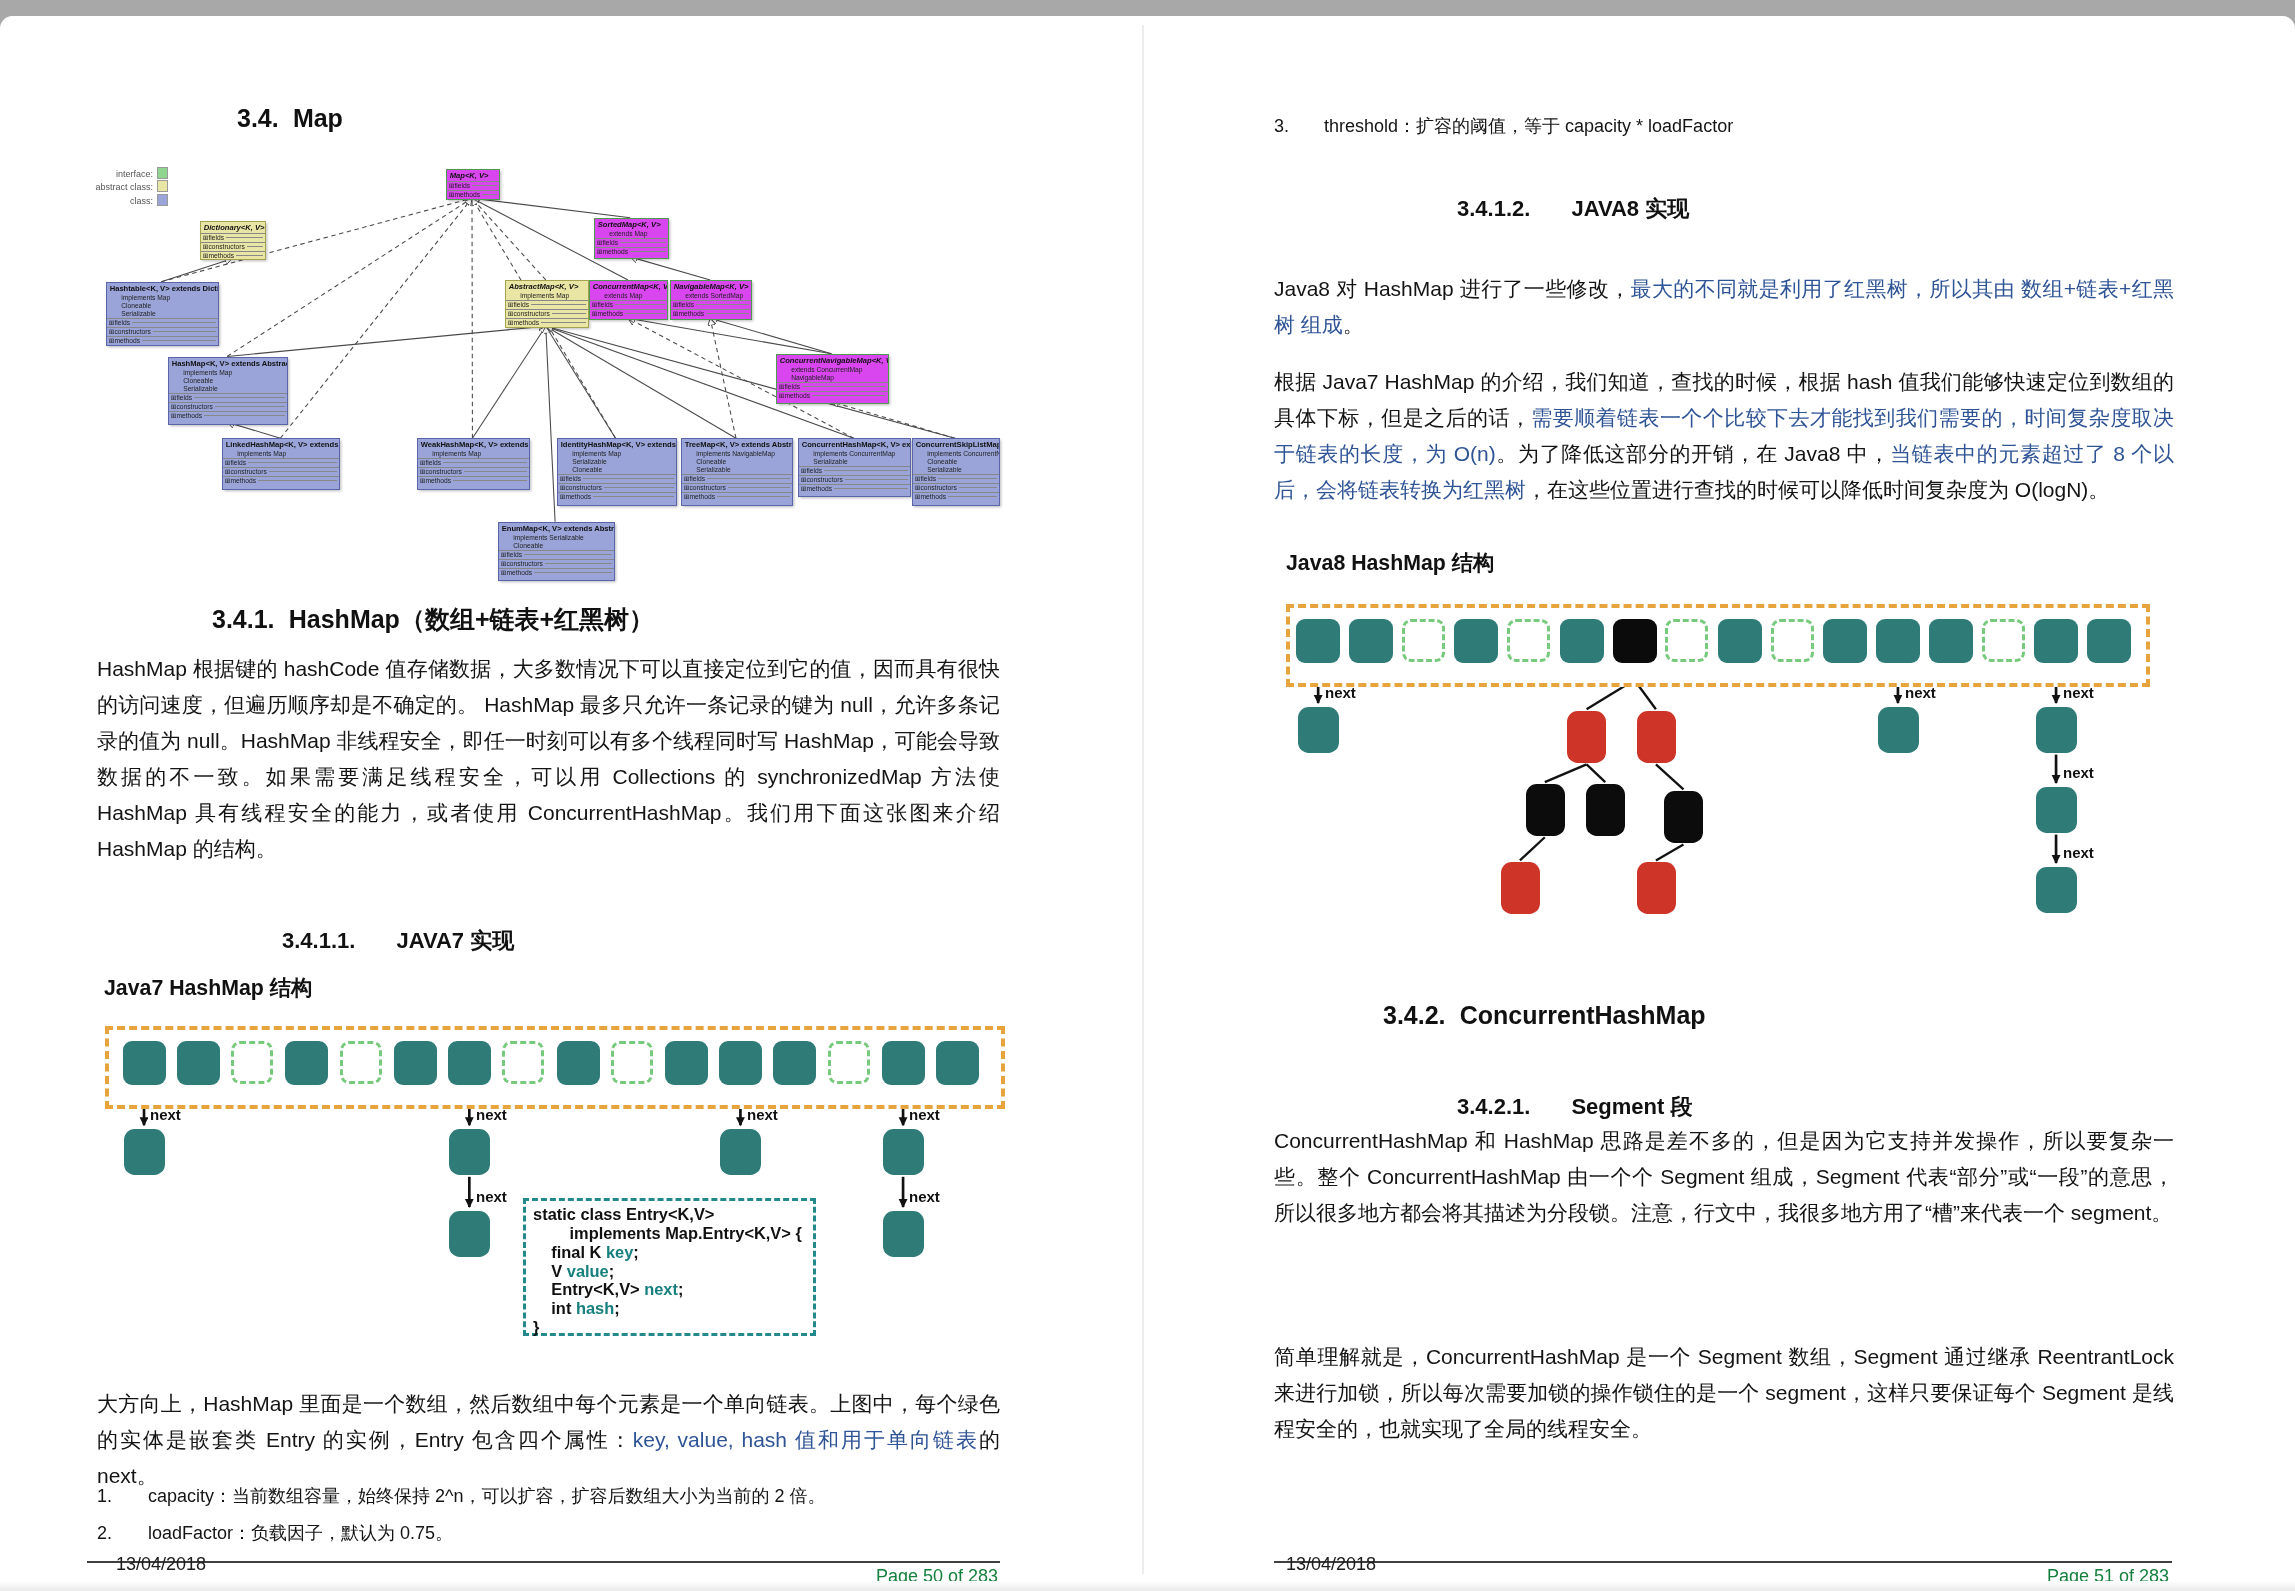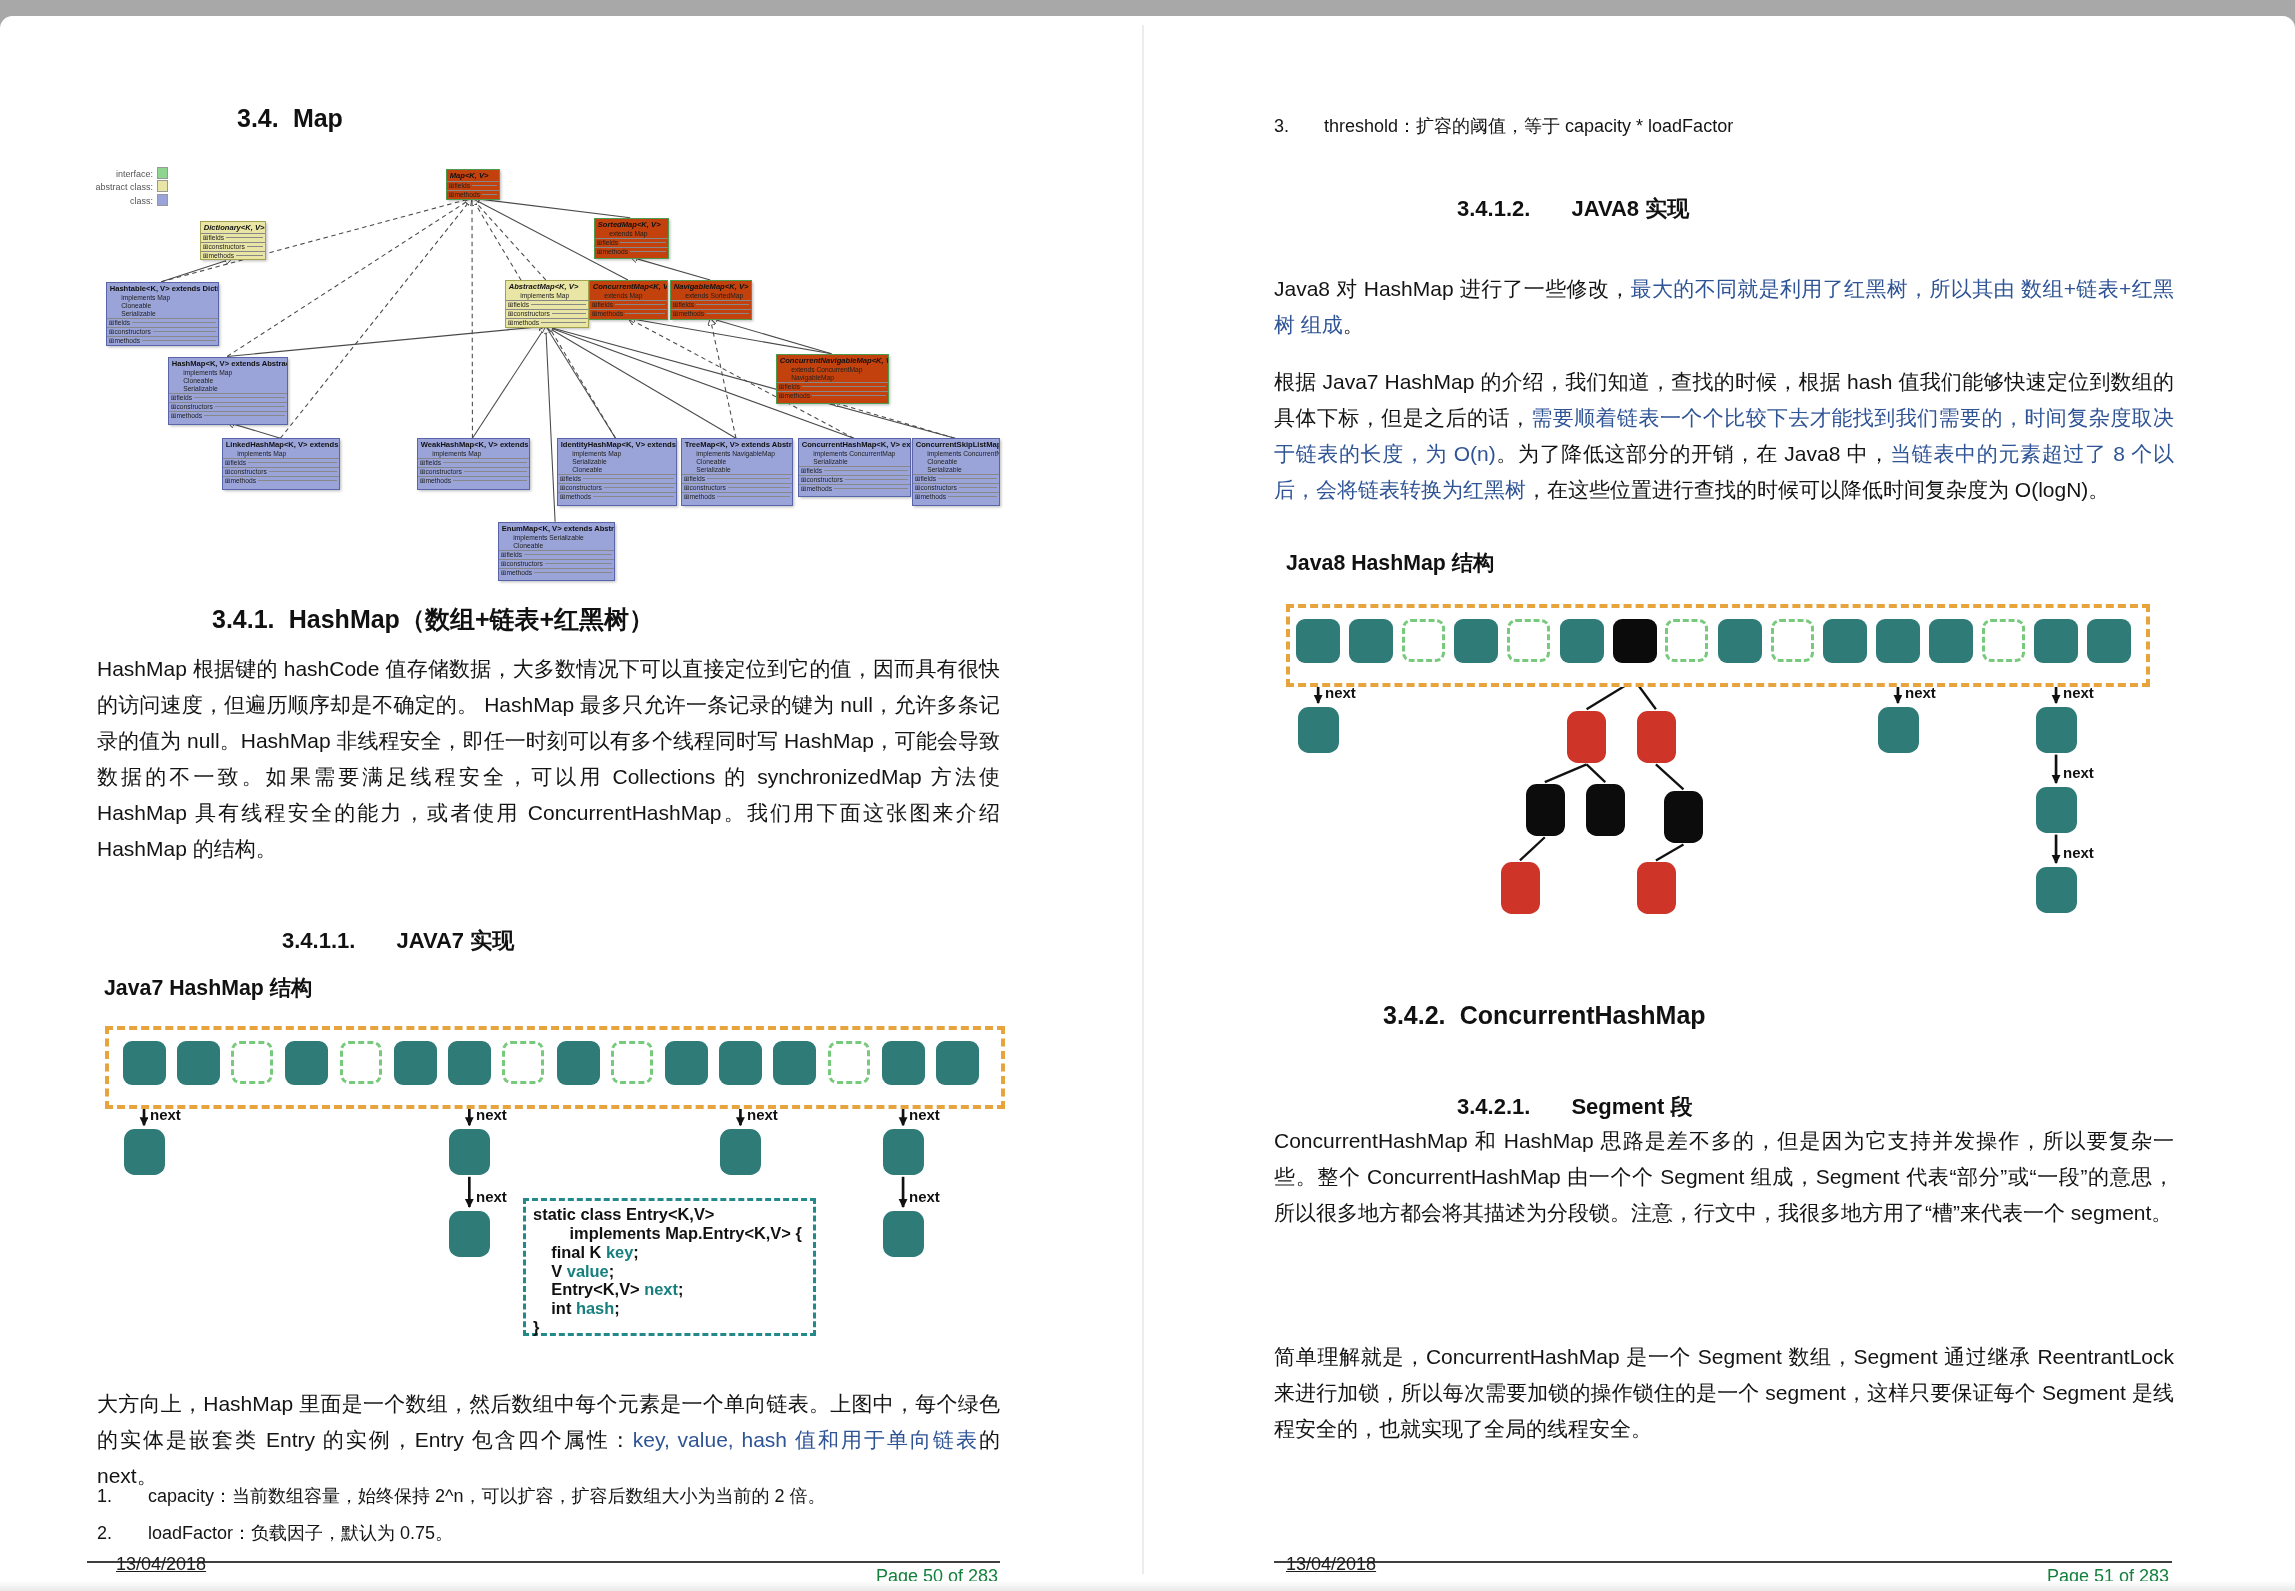--- a/index.html
+++ b/index.html
@@ -12,26 +12,26 @@
   .h3{position:absolute;font-size:22px;font-weight:bold;color:#111;white-space:nowrap;}
   .h3 .num{margin-right:41px;}
   .dlabel{position:absolute;font-size:21.3px;font-weight:bold;color:#111;white-space:nowrap;}
   .p{position:absolute;font-size:21px;line-height:36px;text-align:justify;color:#141414;}
   .lp{left:97px;width:903px;}
   .rp{left:1274px;width:900px;}
   .blue{color:#2F5496;}
   .li{position:absolute;font-size:18px;line-height:36px;color:#141414;white-space:nowrap;}
   .li .num{display:inline-block;width:51px;}
   .footer-line{position:absolute;top:1545px;height:1.8px;background:#3f3f3f;}
-  .footer-date{position:absolute;top:1538px;font-size:18px;color:#1c1c1c;white-space:nowrap;text-decoration:underline;}
+  .footer-date{position:absolute;top:1538px;font-size:18px;color:#1c1c1c;white-space:nowrap;}
   .footer-page{position:absolute;top:1550px;width:178px;font-size:18px;color:#15803d;text-align:right;white-space:nowrap;}
   .bottom-fade{position:absolute;left:0;right:0;top:1565px;height:27px;background:linear-gradient(#ffffff,#c6c6c6);}
   
   .uml-box{position:absolute;border:0.9px solid #666;overflow:hidden;box-shadow:1.8px 1.8px 2.7px rgba(0,0,0,0.28);}
-  .uml-interface{background:#c2410c;border-color:#4e9a4e;}
+  .uml-interface{background:#d946ef;border-color:#4e9a4e;}
   .uml-abstract{background:#e9e5a5;border-color:#a3a34f;}
   .uml-class{background:#9aa4d8;border-color:#5a64a8;}
   .uml-title{font-size:7.6px;font-weight:bold;line-height:9.8px;padding:0.9px 2.7px 0;white-space:nowrap;color:#111;}
   .uml-title.it{font-style:italic;}
   .uml-sub{font-size:6.7px;line-height:8px;padding-left:14.2px;white-space:nowrap;color:#222;}
   .uml-row{display:flex;align-items:center;font-size:6.7px;line-height:8px;border-top:0.9px solid #888;padding:0 1.8px;color:#222;white-space:nowrap;}
   .uml-row .rule{flex:1;border-top:0.9px solid #888;margin-left:1.8px;}
   .legend-row{position:absolute;font-size:9px;color:#555;white-space:nowrap;}
   .legend-label{display:inline-block;width:69px;text-align:right;margin-right:3.6px;}
   .legend-swatch{display:inline-block;width:9.8px;height:9.8px;vertical-align:-1.8px;border:0.9px solid #999;}

